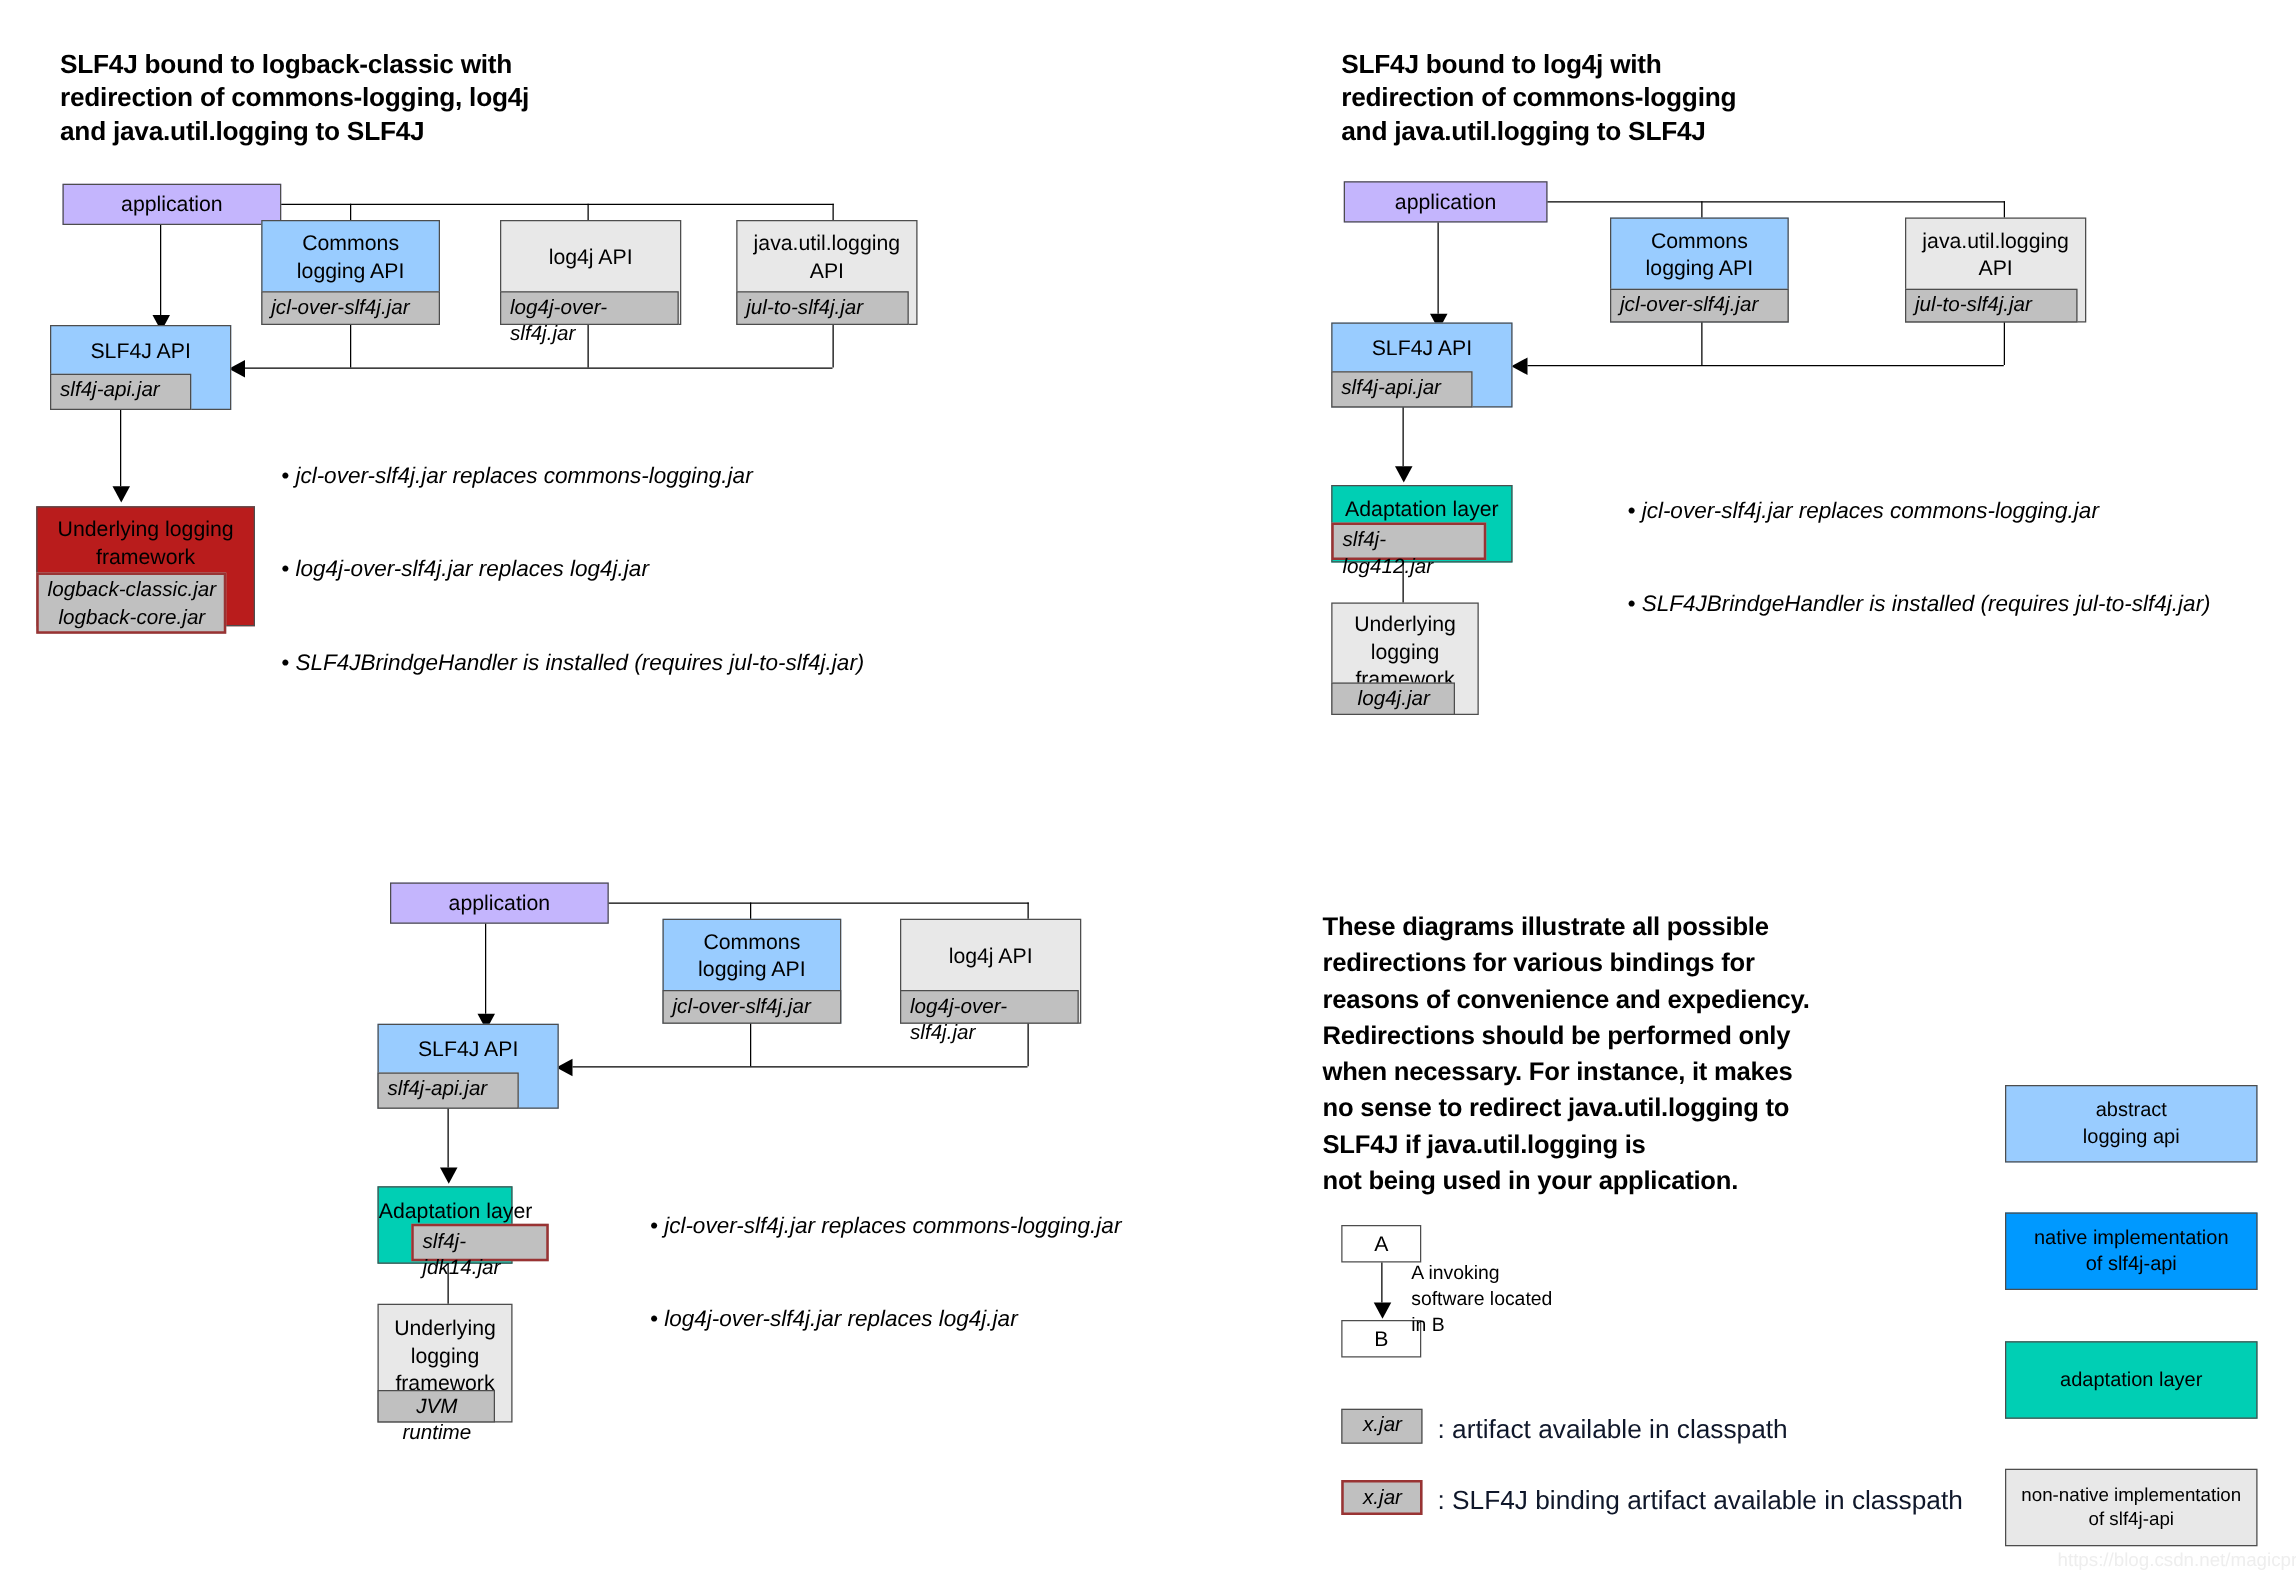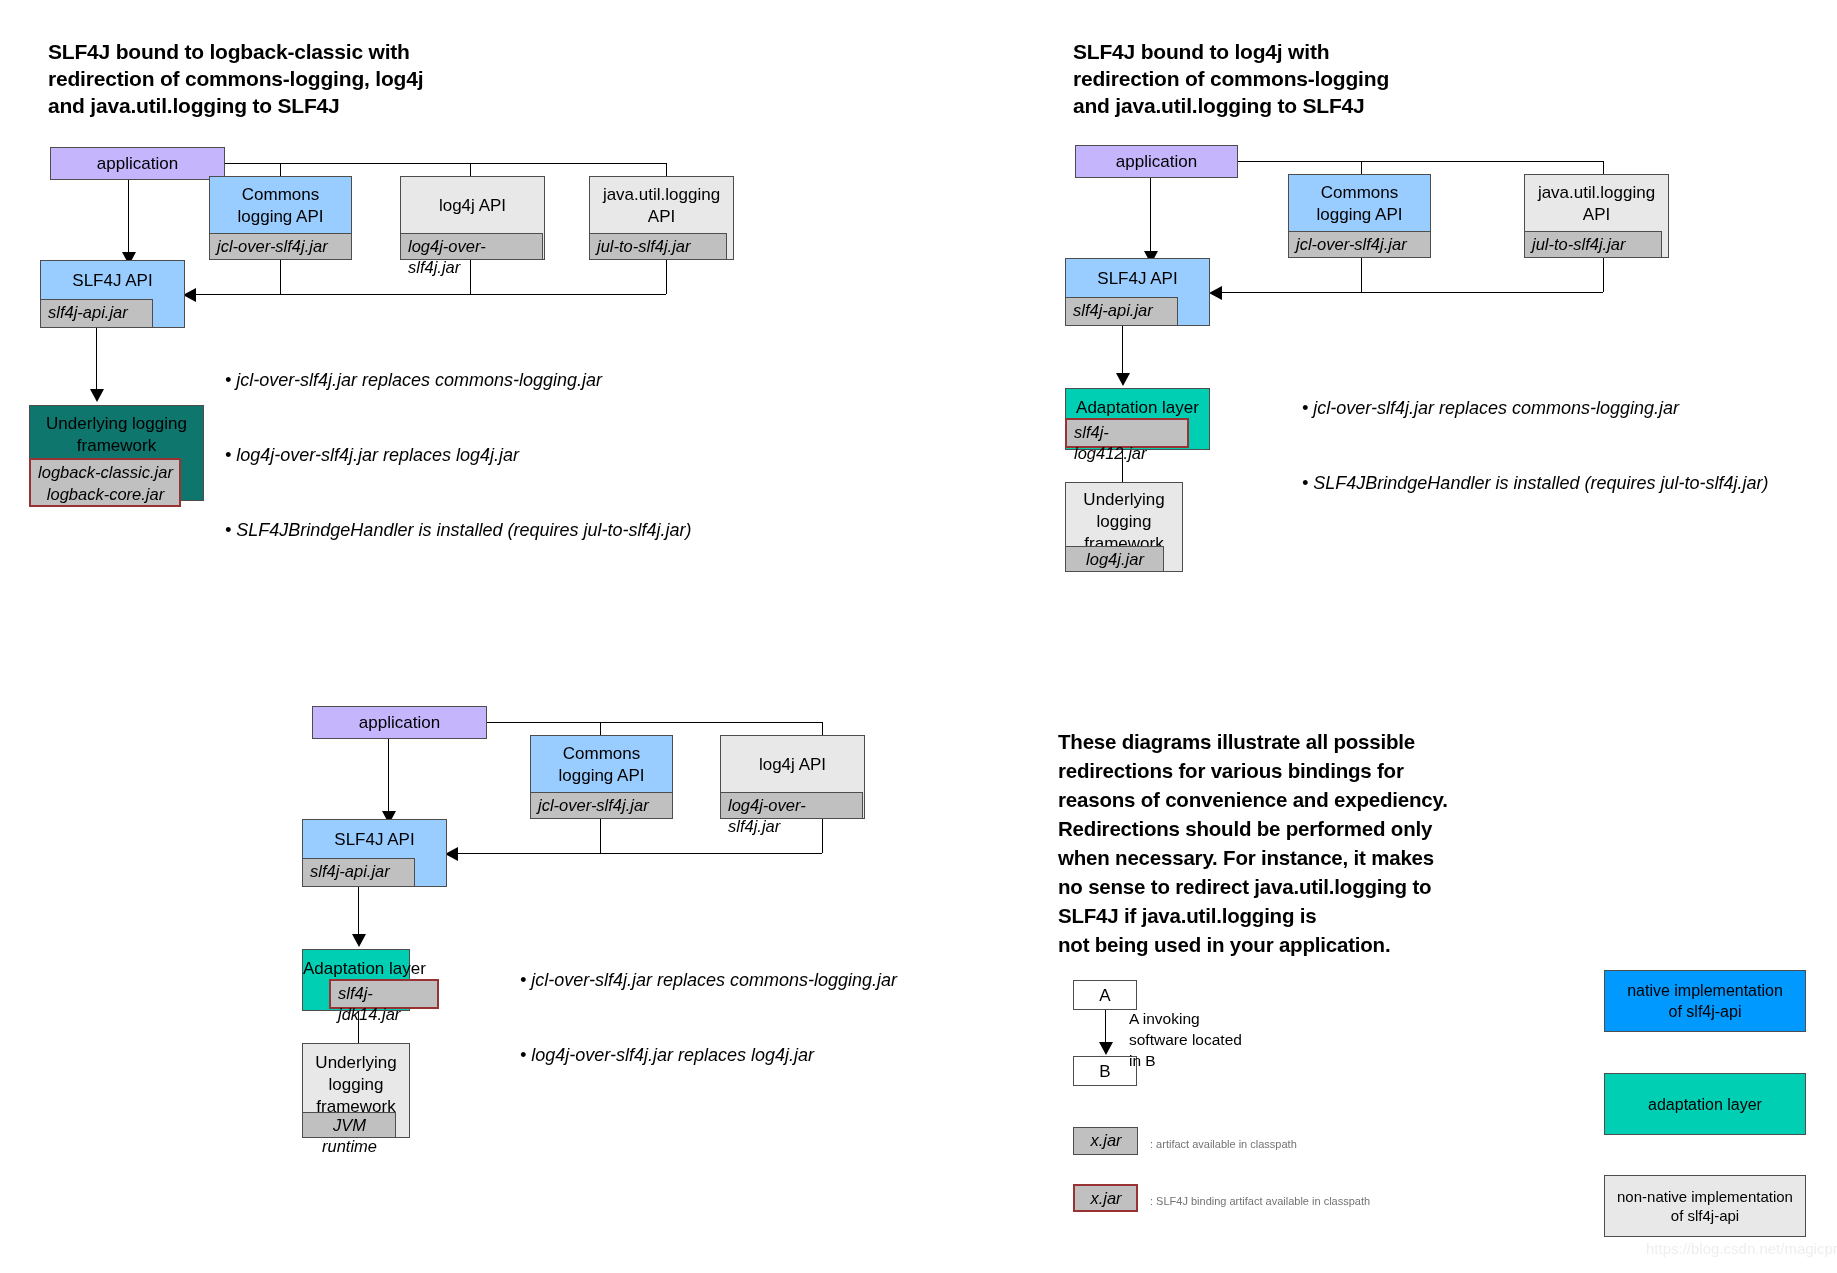--- a/index.html
+++ b/index.html
@@ -24,21 +24,21 @@
     position:absolute;box-sizing:border-box;border:1px solid #4d4d4d;
     font-size:17px;color:#000;text-align:center;
   }
   .node .cap{
     display:block;width:100%;line-height:22px;padding-top:7px;
     white-space:pre-line;
   }
   .green{background:#c4b5fd;}
   .lightblue{background:#99ccff;}
   .lightgrey{background:#e8e8e8;}
-  .strongblue{background:#0f766e;}
+  .strongblue{background:#b91c1c;}
   .teal{background:#00cfb4;}
   .white{background:#ffffff;}
 
   
   .jar{
     position:absolute;box-sizing:border-box;background:#c0c0c0;
     border:1px solid #4d4d4d;font-style:italic;font-size:16.5px;
     color:#000;text-align:left;padding:2px 6px 2px 7px;line-height:21px;
     white-space:pre-line;
   }
@@ -64,21 +64,21 @@
     position:absolute;font-style:italic;font-size:18px;line-height:25px;
     color:#000;white-space:pre;
   }
   .bullets div{white-space:pre;}
 
   
   .legend-note{
     position:absolute;font-size:15.5px;line-height:21px;color:#000;
     white-space:pre-line;
   }
-  .legend-row{position:absolute;font-size:11px;color:#737373;line-height:20px;}
+  .legend-row{position:absolute;font-size:21px;color:#0f172a;line-height:20px;}
   .swatch{
     position:absolute;box-sizing:border-box;border:1px solid #4d4d4d;
     font-size:16px;color:#000;text-align:center;line-height:21px;
     display:flex;align-items:center;justify-content:center;white-space:pre-line;
   }
   .swatch.small{font-size:15px;line-height:19px;}
   .watermark{
     position:absolute;font-size:15px;color:#eeeeee;white-space:nowrap;
   }
 </style>
@@ -287,20 +287,24 @@
   <div class="legend-note" style="left:1129px;top:1008px;">A invoking
 software located
 in B</div>
 
   <div class="jar" style="left:1073px;top:1127px;width:65px;height:28px;text-align:center;">x.jar</div>
   <div class="legend-row" style="left:1150px;top:1134px;">: artifact available in classpath</div>
 
   <div class="jar binding" style="left:1073px;top:1184px;width:65px;height:28px;text-align:center;">x.jar</div>
   <div class="legend-row" style="left:1150px;top:1191px;">: SLF4J binding artifact available in classpath</div>
 
+  <div class="swatch" style="left:1604px;top:868px;width:202px;height:62px;background:#99ccff;">
+    <span>abstract
+logging api</span>
+  </div>
   <div class="swatch" style="left:1604px;top:970px;width:202px;height:62px;background:#0099ff;">
     <span>native implementation
 of slf4j-api</span>
   </div>
   <div class="swatch" style="left:1604px;top:1073px;width:202px;height:62px;background:#00cfb4;">
     <span>adaptation layer</span>
   </div>
   <div class="swatch small" style="left:1604px;top:1175px;width:202px;height:62px;background:#e8e8e8;">
     <span>non-native implementation
 of slf4j-api</span>

